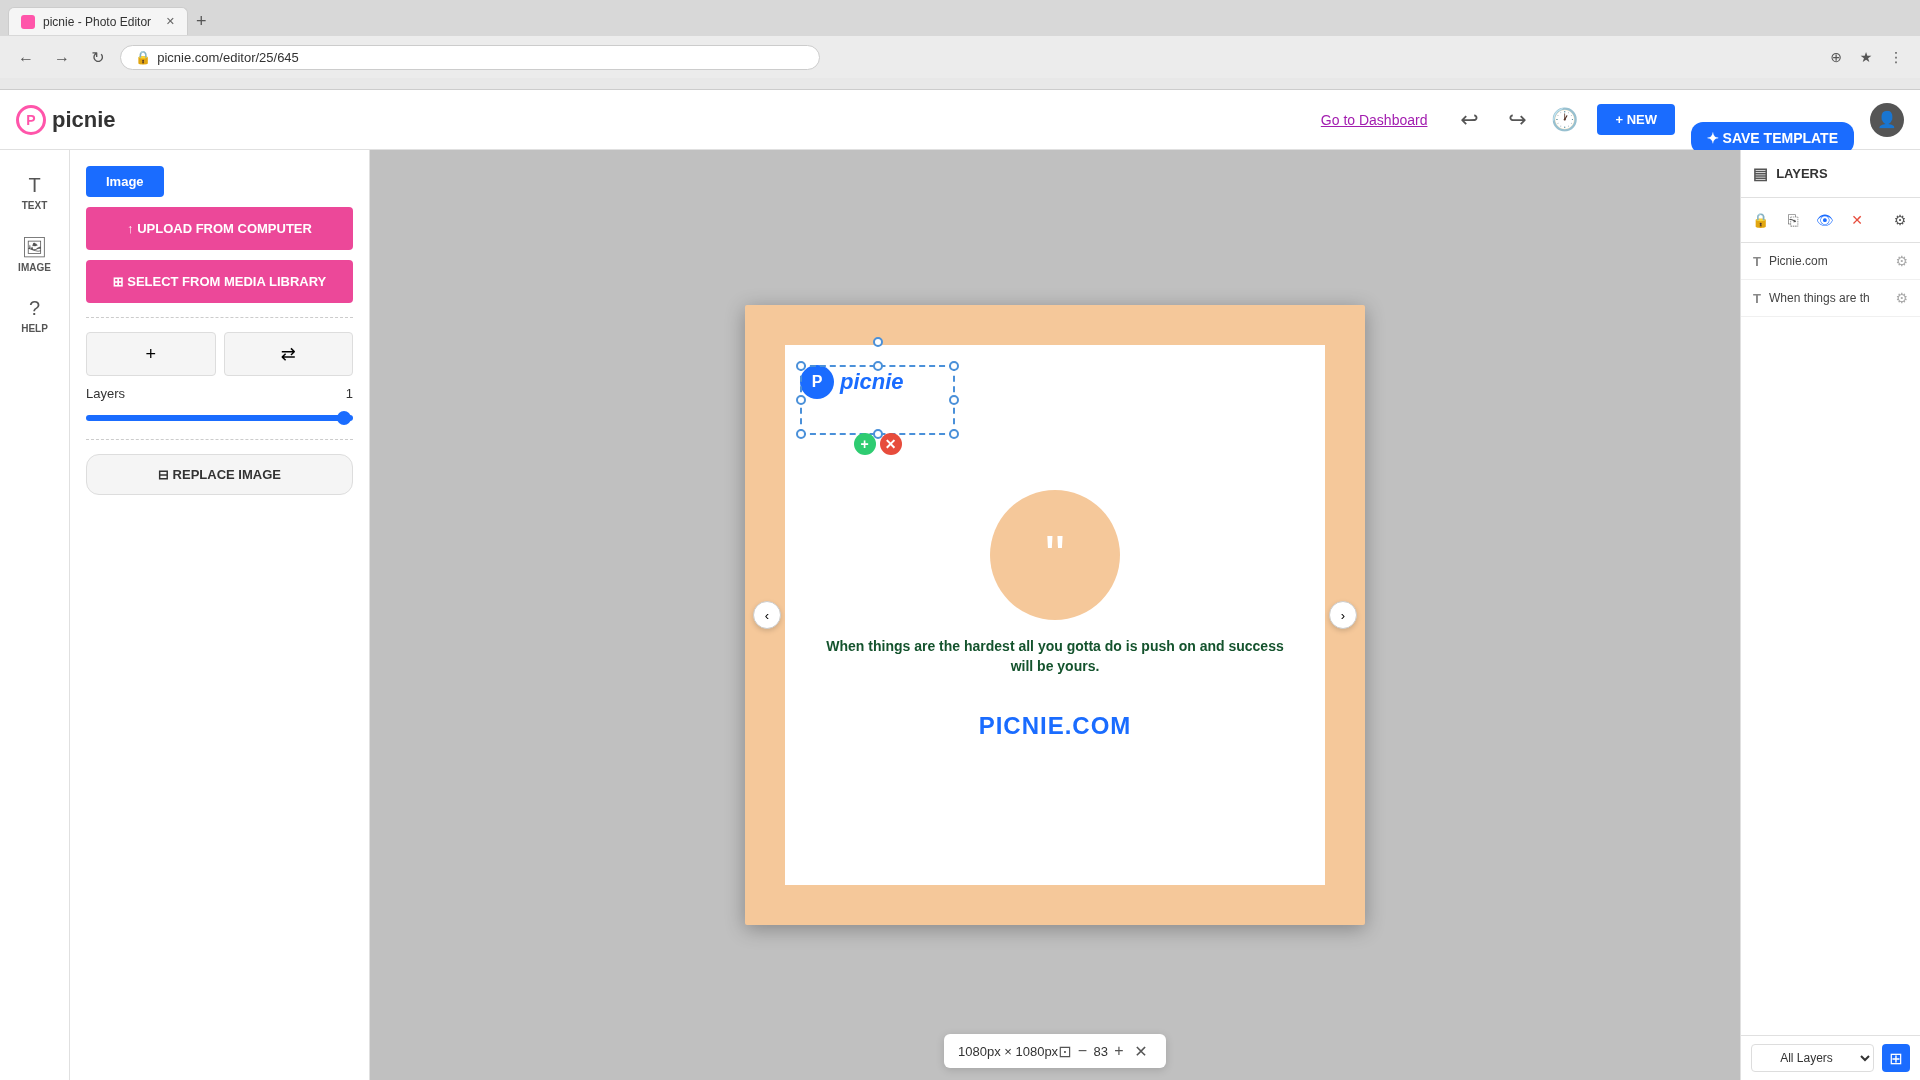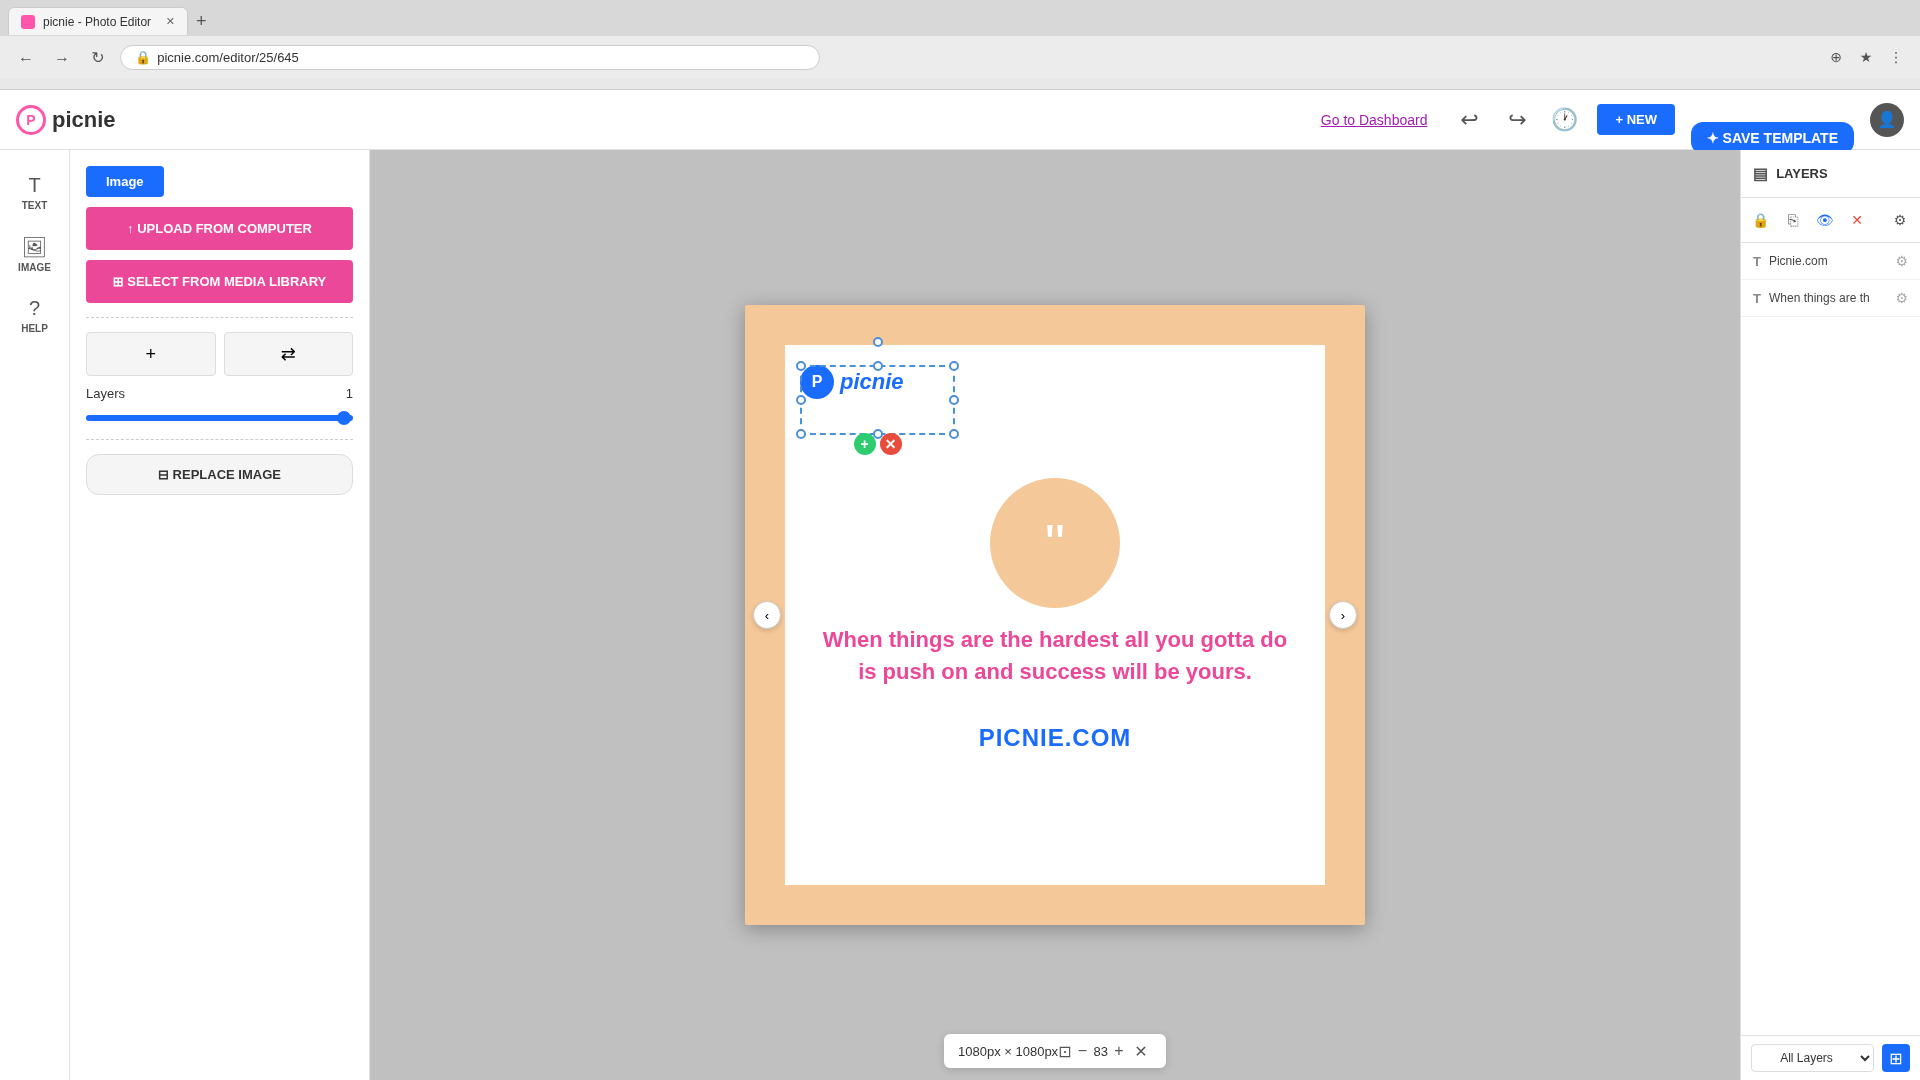--- a/index.html
+++ b/index.html
@@ -391,23 +391,23 @@
       background: #f5c89a;
       border-radius: 50%;
       display: flex;
       align-items: center;
       justify-content: center;
       font-size: 56px;
       color: white;
     }
 
     .quote-text {
-      font-size: 22px;
+      font-size: 14px;
       font-weight: 900;
-      color: #ec4899;
+      color: #14532d;
       text-align: center;
       line-height: 1.45;
       padding: 0 30px;
     }
 
     .brand-url {
       font-size: 24px;
       font-weight: bold;
       color: #1a6cff;
       letter-spacing: 1px;

